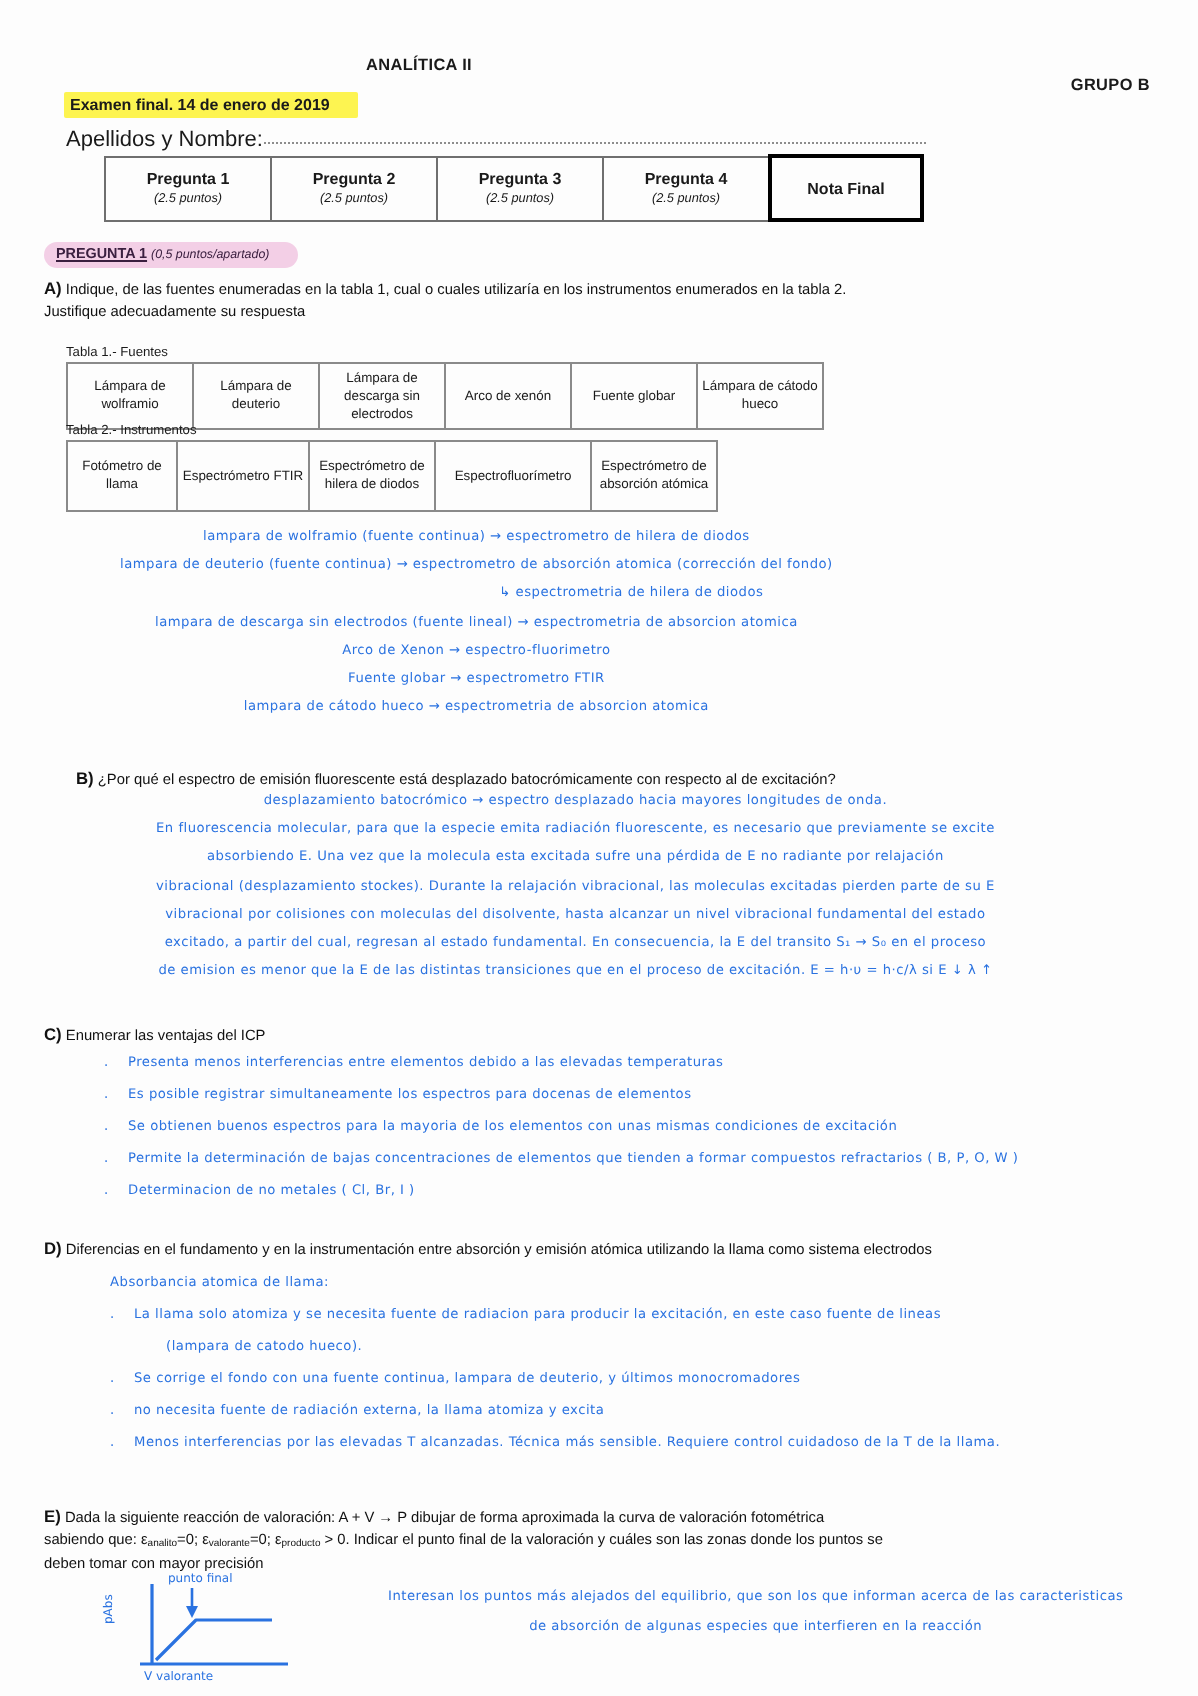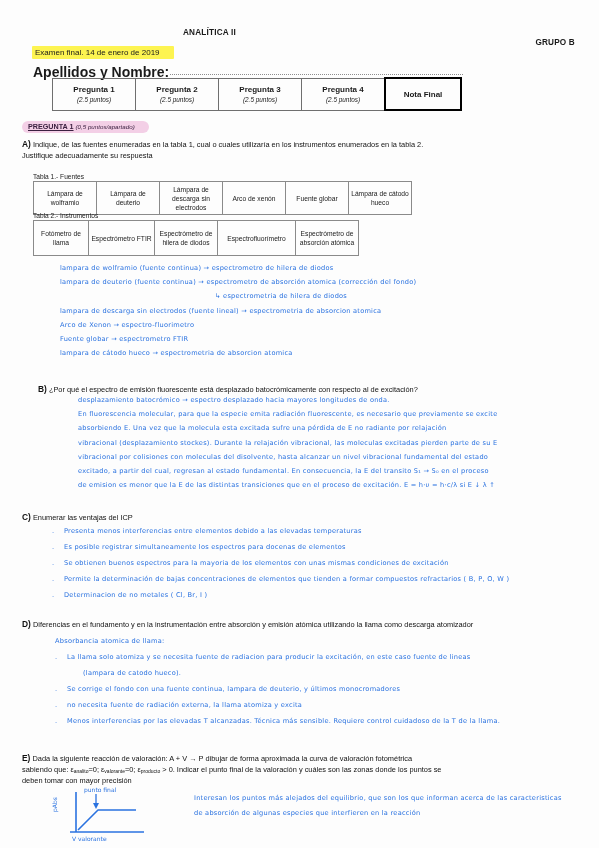--- a/index.html
+++ b/index.html
@@ -35,33 +35,33 @@
     position: absolute;
     right: 24px; top: 38px;
     font-size: 8.2px;
     font-weight: bold;
     letter-spacing: .2px;
   }
   .hdr-exam {
     position: absolute;
     left: 32px; top: 46px;
     font-size: 8px;
-    font-weight: normal;
+    font-weight: bold;
     background: #fdf451;
     padding: 2px 14px 2px 3px;
     border-radius: 1px;
   }
   .hdr-name-row {
     position: absolute;
     left: 33px; top: 64px;
     width: 430px;
-    font-size: 14px;
-    font-weight: bold;
+    font-size: 11px;
+    font-weight: normal;
     display: flex;
-    align-items: center;
+    align-items: flex-start;
   }
   .hdr-name-dots {
     flex: 1;
     border-bottom: 1px dotted #8d8d8d;
     margin-left: 1px;
     margin-bottom: 1.5px;
     height: 7px;
   }
 
   
@@ -171,20 +171,21 @@
 
   
   .hw {
     position: absolute;
     color: #2a72e0;
     font-family: "DejaVu Sans", sans-serif;
     font-size: 6.6px;
     line-height: 14.2px;
     white-space: nowrap;
     letter-spacing: .25px;
+    text-align: center;
   }
   .hw-bullet {
     position: absolute;
     color: #2a72e0;
     font-family: "DejaVu Sans", sans-serif;
     font-size: 6.6px;
     line-height: 16px;
     white-space: nowrap;
     letter-spacing: .25px;
   }
@@ -339,21 +340,21 @@
   <div class="hw-bullet" id="hwC">
     <span class="ln"><span class="bul">.</span><span>Presenta menos interferencias entre elementos debido a las elevadas temperaturas</span></span>
     <span class="ln"><span class="bul">.</span><span>Es posible registrar simultaneamente los espectros para docenas de elementos</span></span>
     <span class="ln"><span class="bul">.</span><span>Se obtienen buenos espectros para la mayoria de los elementos con unas mismas condiciones de excitación</span></span>
     <span class="ln"><span class="bul">.</span><span>Permite la determinación de bajas concentraciones de elementos que tienden a formar compuestos refractarios ( B, P, O, W )</span></span>
     <span class="ln"><span class="bul">.</span><span>Determinacion de no metales ( Cl, Br, I )</span></span>
   </div>
 
   <div class="q" id="q-d">
     <span class="qlet">D)</span>
-    <span>Diferencias en el fundamento y en la instrumentación entre absorción y emisión atómica utilizando la llama como descarga atomizador</span>
+    <span>Diferencias en el fundamento y en la instrumentación entre absorción y emisión atómica utilizando la llama como sistema electrodos</span>
   </div>
 
   <div class="hw-bullet" id="hwD">
     <span class="ln"><span>Absorbancia atomica de llama:</span></span>
     <span class="ln"><span class="bul">.</span><span>La llama solo atomiza y se necesita fuente de radiacion para producir la excitación, en este caso fuente de lineas</span></span>
     <span class="ln ind"><span>(lampara de catodo hueco).</span></span>
     <span class="ln"><span class="bul">.</span><span>Se corrige el fondo con una fuente continua, lampara de deuterio, y últimos monocromadores</span></span>
     <span class="ln"><span class="bul">.</span><span>no necesita fuente de radiación externa, la llama atomiza y excita</span></span>
     <span class="ln"><span class="bul">.</span><span>Menos interferencias por las elevadas T alcanzadas. Técnica más sensible. Requiere control cuidadoso de la T de la llama.</span></span>
   </div>

